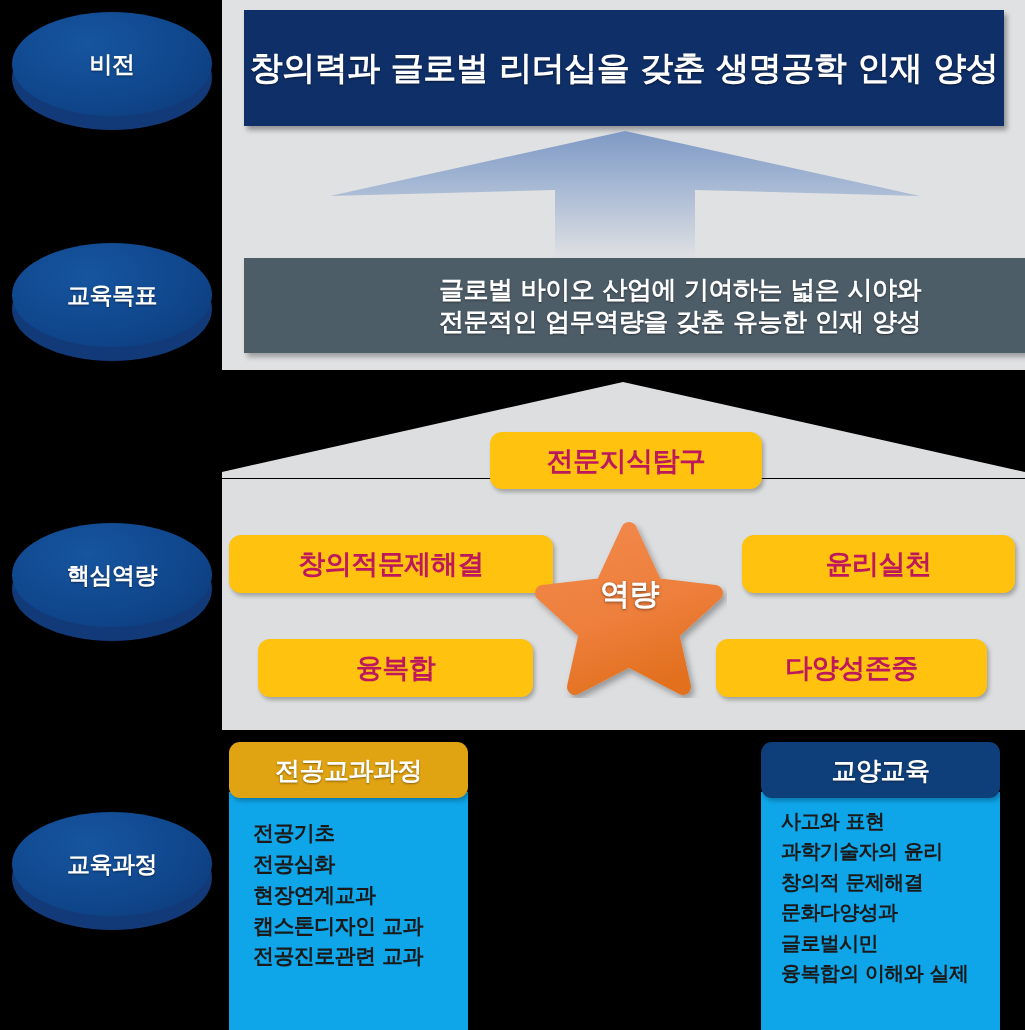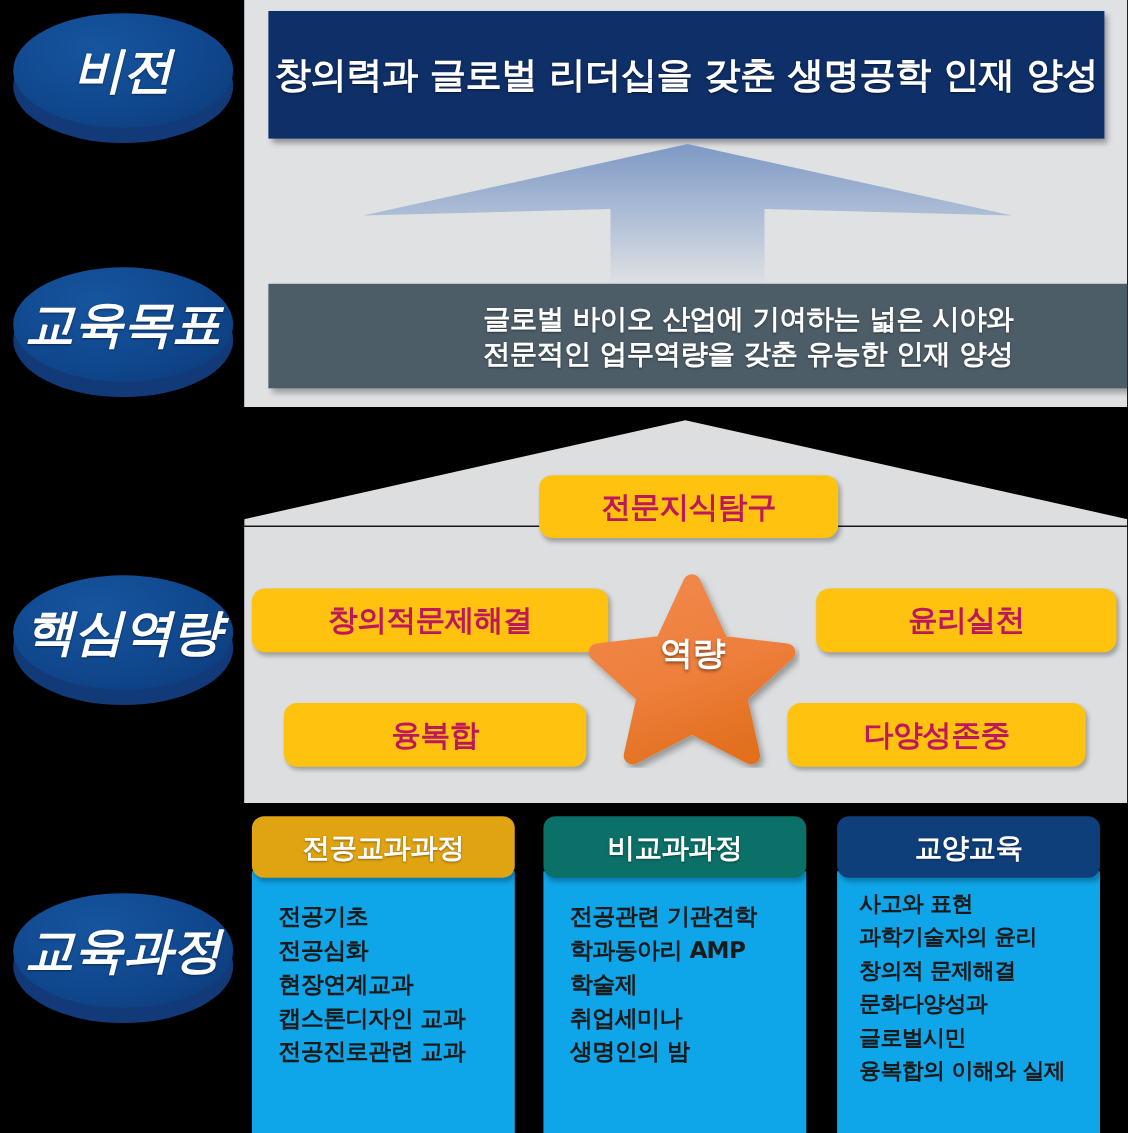--- a/index.html
+++ b/index.html
@@ -42,26 +42,25 @@
     width: 200px;
     height: 104px;
     border-radius: 50%;
     background: radial-gradient(ellipse at 38% 30%, #16559f 0%, #10478d 55%, #0b3a78 100%);
     display: flex;
     align-items: center;
     justify-content: center;
   }
   .ellipse-top span {
     color: #ffffff;
-    font-size: 45px;
+    font-size: 23px;
     font-weight: bold;
     letter-spacing: -0.5px;
     text-shadow: 0 1px 2px rgba(0,0,0,.45);
     white-space: nowrap;
-    font-style: italic;
   }
 
   
   #upper-panel {
     position: absolute;
     left: 222px;
     top: 0px;
     width: 803px;
     height: 370px;
     background: #e0e1e3;
@@ -342,34 +341,20 @@
       <ul>
         <li>전공기초</li>
         <li>전공심화</li>
         <li>현장연계교과</li>
         <li>캡스톤디자인 교과</li>
         <li>전공진로관련 교과</li>
       </ul>
     </div>
   </div>
 
-  <div class="curr-col" id="col-extra">
-    <div class="curr-head">
-      <span>비교과과정</span>
-    </div>
-    <div class="curr-body">
-      <ul>
-        <li>전공관련 기관견학</li>
-        <li>학과동아리 AMP</li>
-        <li>학술제</li>
-        <li>취업세미나</li>
-        <li>생명인의 밤</li>
-      </ul>
-    </div>
-  </div>
 
   <div class="curr-col" id="col-liberal">
     <div class="curr-head">
       <span>교양교육</span>
     </div>
     <div class="curr-body">
       <ul>
         <li>사고와 표현</li>
         <li>과학기술자의 윤리</li>
         <li>창의적 문제해결</li>

